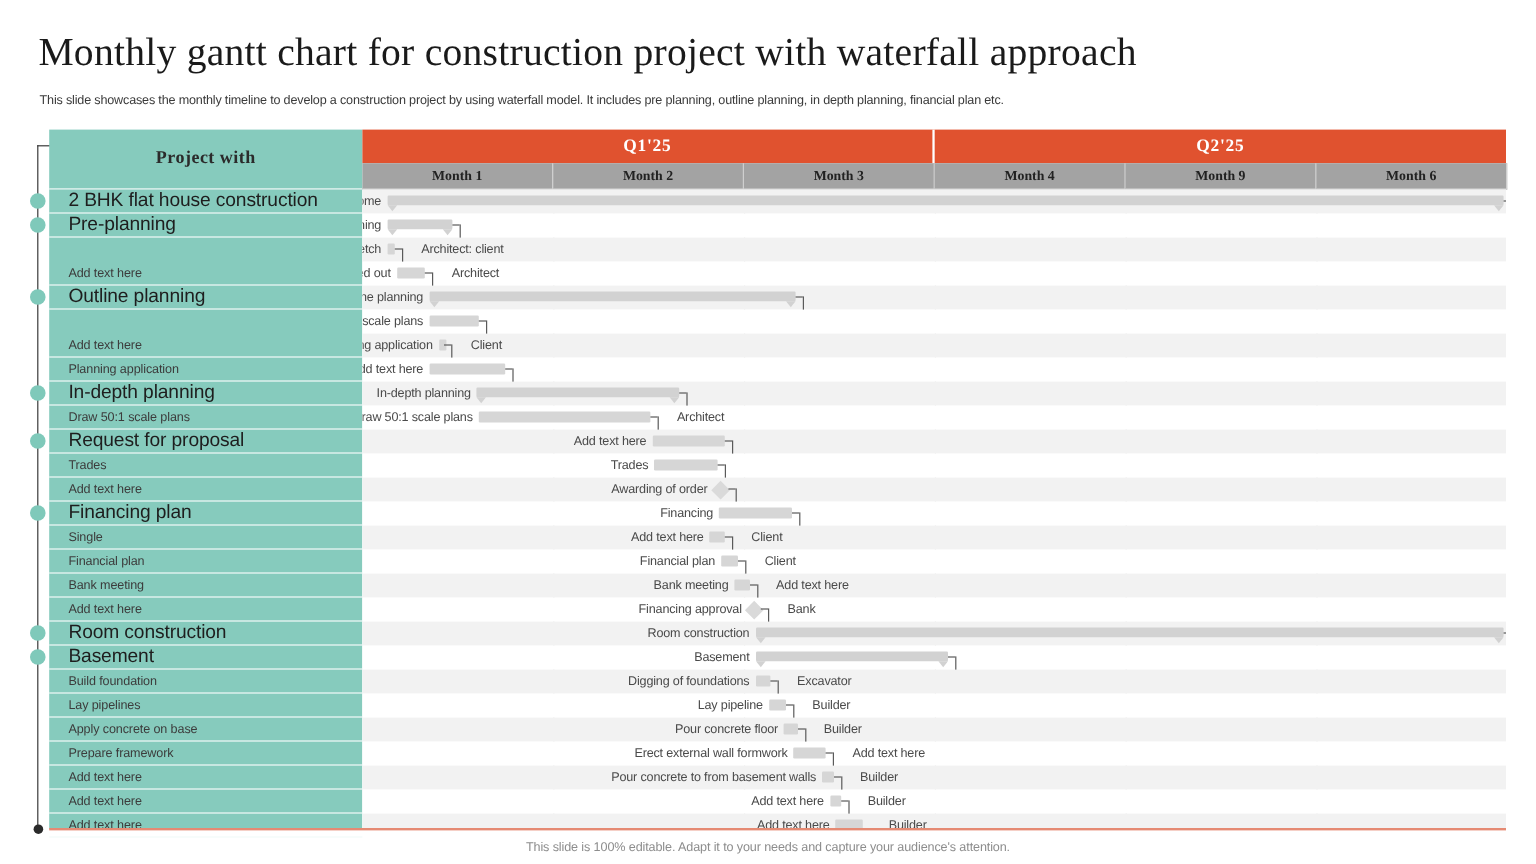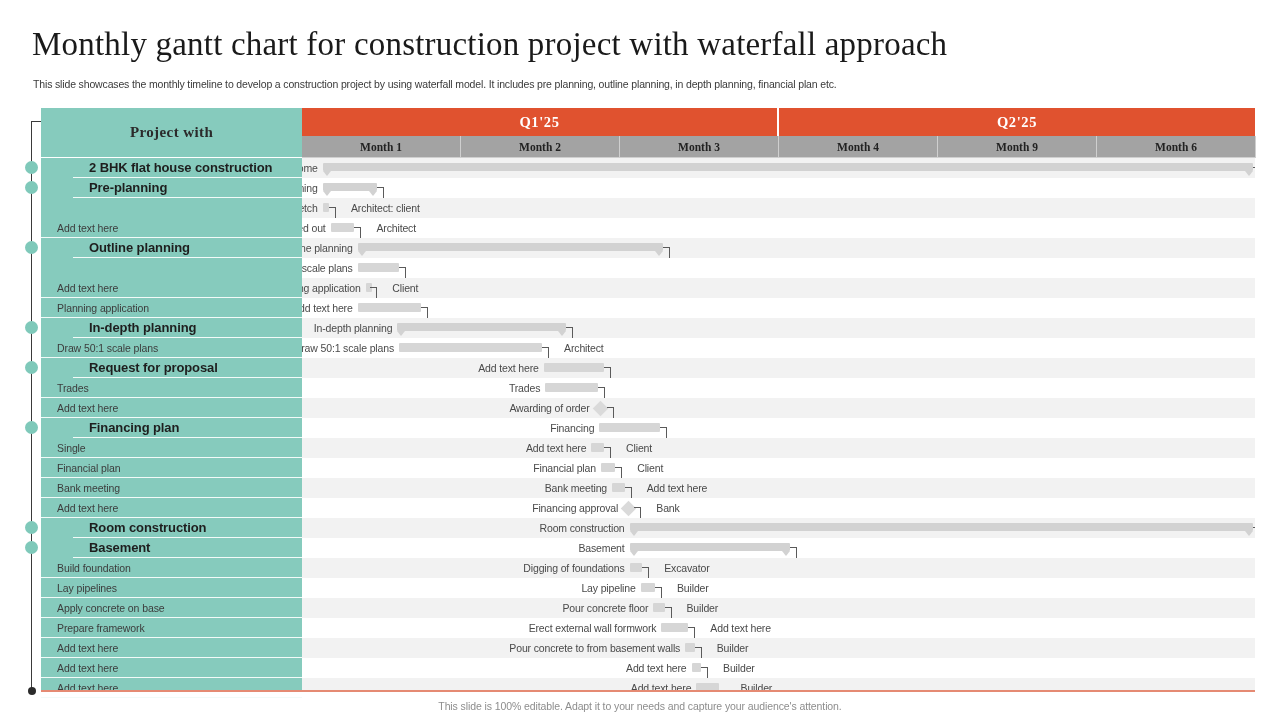--- a/index.html
+++ b/index.html
@@ -86,21 +86,21 @@
   }
 
   .row-name {
     position: absolute; left: 0; width: 261px; height: 20px;
     display: flex; align-items: center;
     padding-left: 16px;
     font-size: 10.5px; color: #3c3c3c;
     border-bottom: 1px solid #f2faf8;
     letter-spacing: -.1px;
   }
-  .row-name.group { font-weight: 700; color: #1e1e1e; font-size: 13px; margin-left: 32px; }
+  .row-name.group { font-weight: 400; color: #1e1e1e; font-size: 16px; }
 
   .row-stripe {
     position: absolute; left: 0; width: 953px; height: 20px;
     background: #f2f2f2;
   }
   .row-stripe.alt { background: #ffffff; }
 
   
   .task-label {
     position: absolute; height: 20px;

